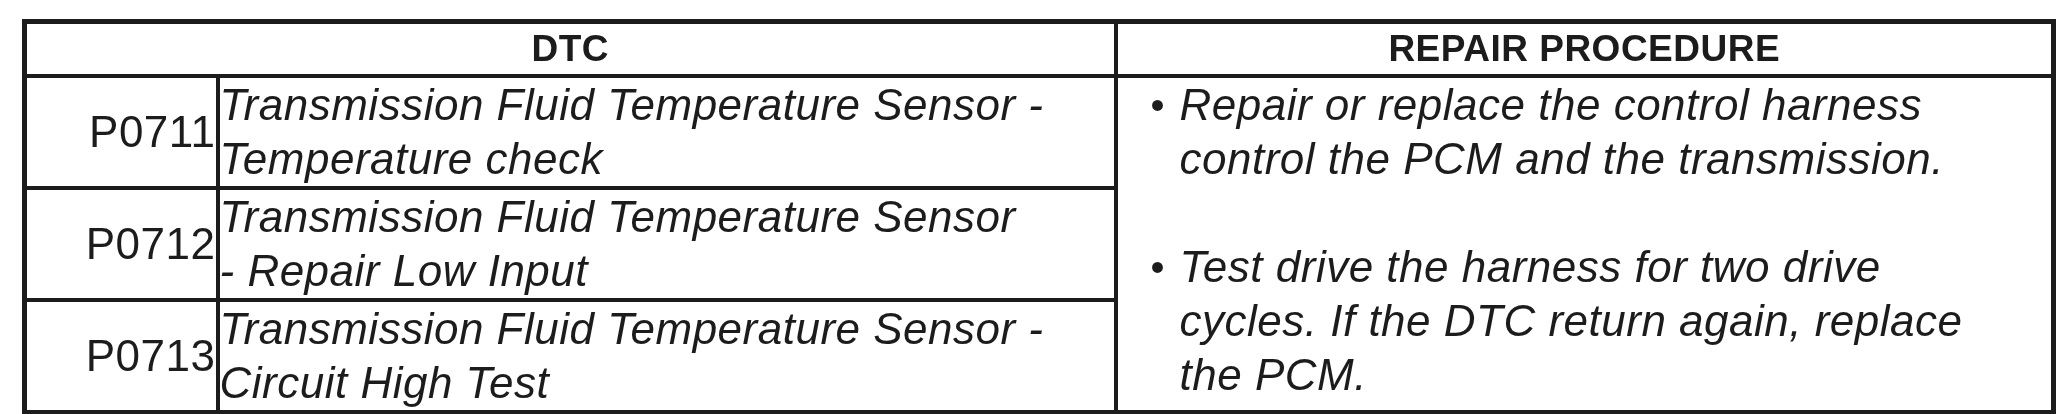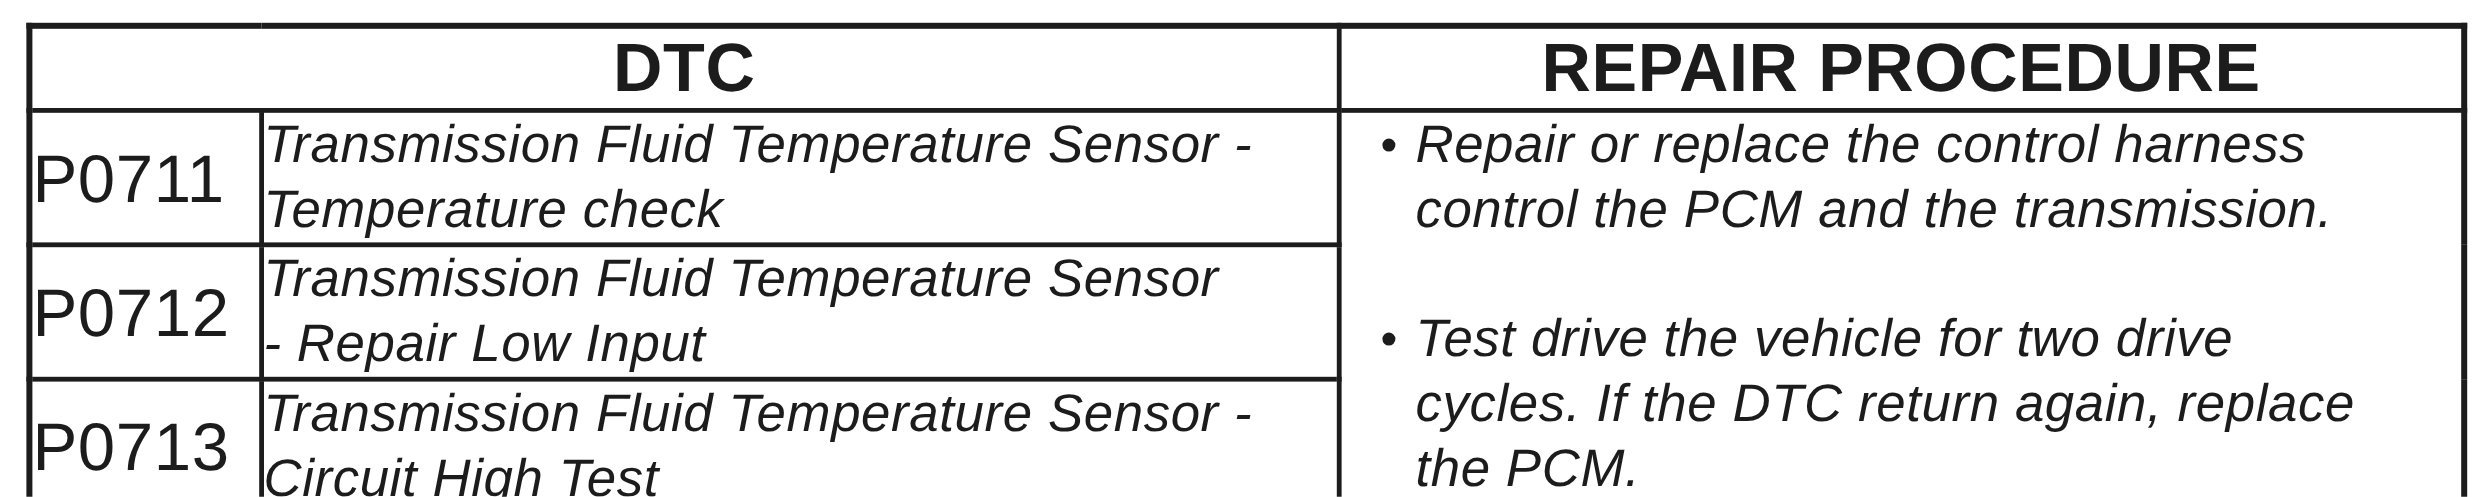--- a/index.html
+++ b/index.html
@@ -31,29 +31,29 @@
     padding: 0;
     background: #ffffff;
   }
   tr.header-row {
     height: 54px;
   }
   tr.body-row {
     height: 108px;
   }
   th.col-header {
-    font-size: 57px;
+    font-size: 37px;
     font-weight: 700;
     vertical-align: middle;
     letter-spacing: 0.5px;
     margin-top: 12px;
   }
   td.code-cell {
-    font-size: 56px;
-    text-align: left;
+    font-size: 44px;
+    text-align: right;
     vertical-align: middle;
     letter-spacing: 0.5px;
   }
   td.desc-cell {
     font-size: 44px;
     line-height: 54px;
     vertical-align: middle;
     padding-left: 14px;
     padding-right: 8px;
     letter-spacing: 0.5px;
@@ -112,21 +112,21 @@
       <div class="bullet-item">
         <span class="bullet-marker">•</span>
         <span class="bullet-text">
           <div class="bullet-line">Repair or replace the control harness</div>
           <div class="bullet-line">control the PCM and the transmission.</div>
         </span>
       </div>
       <div class="bullet-item">
         <span class="bullet-marker">•</span>
         <span class="bullet-text">
-          <div class="bullet-line">Test drive the vehicle for two drive</div>
+          <div class="bullet-line">Test drive the harness for two drive</div>
           <div class="bullet-line">cycles. If the DTC return again, replace</div>
           <div class="bullet-line">the PCM.</div>
         </span>
       </div>
     </td>
   </tr>
 
   <tr class="body-row">
     <td class="code-cell">P0712</td>
     <td class="desc-cell">

